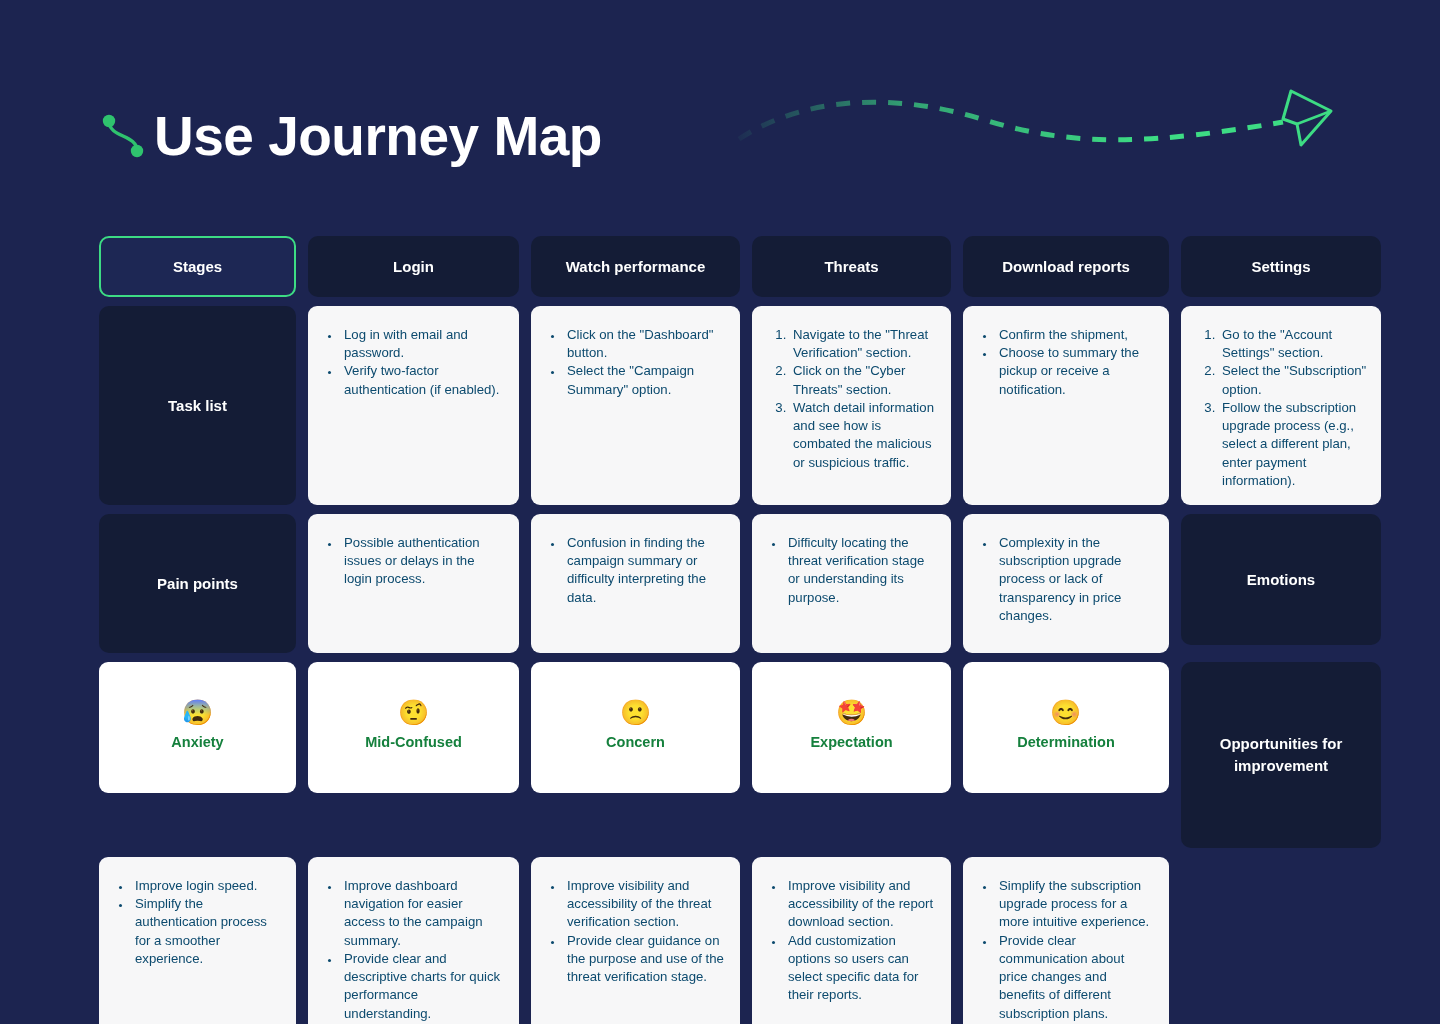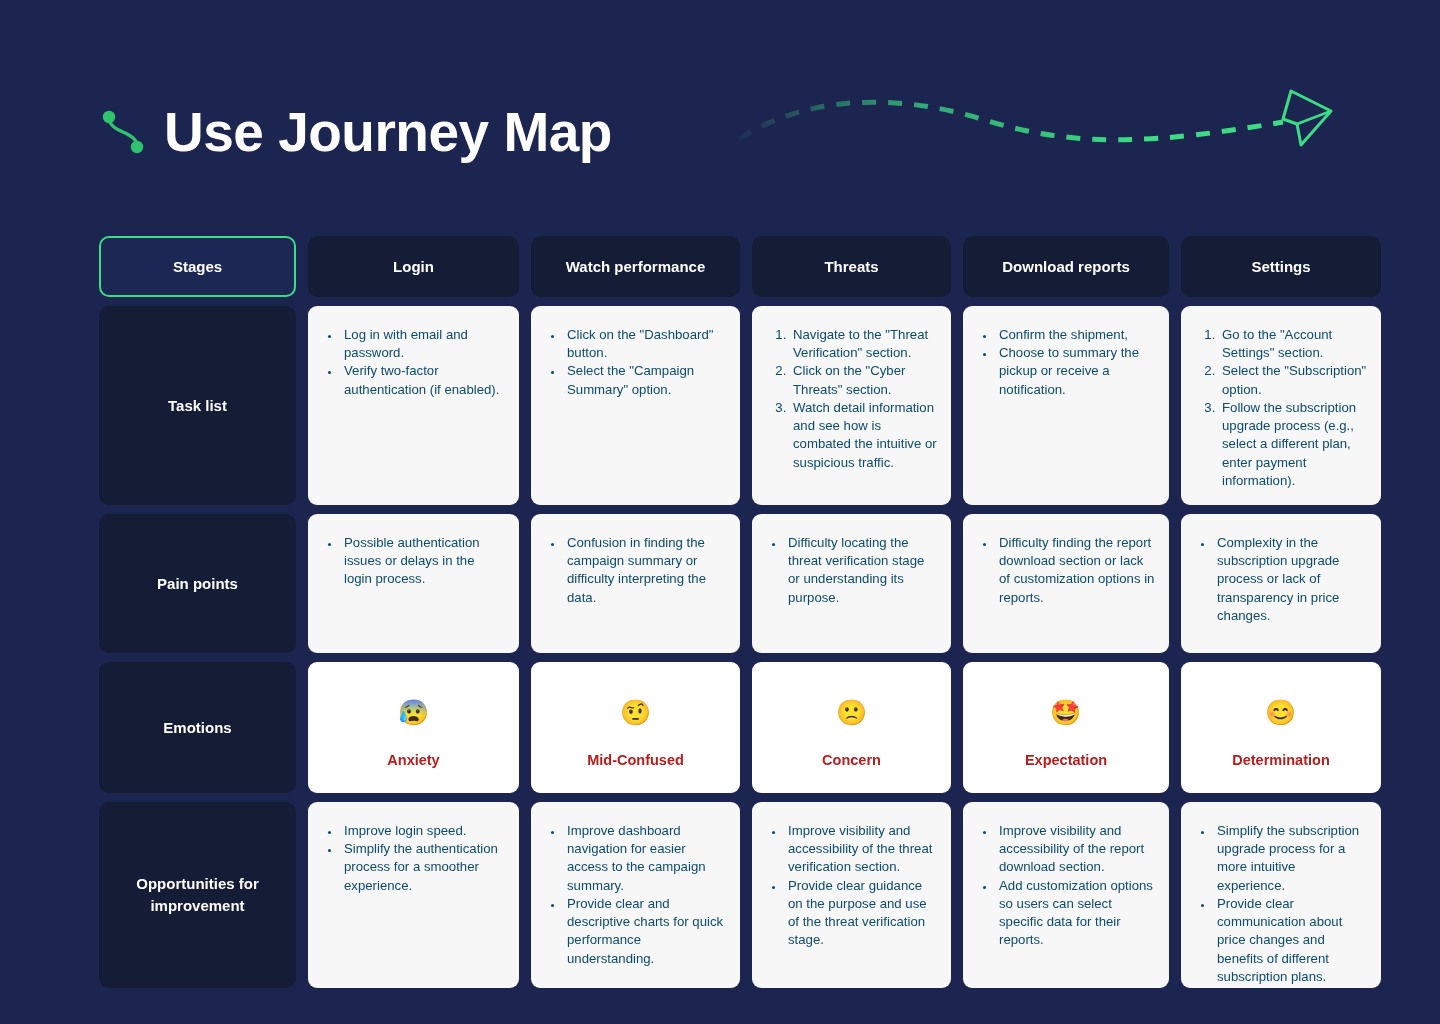--- a/index.html
+++ b/index.html
@@ -20,25 +20,25 @@
   .page {
     position: relative;
     width: 1440px;
     height: 1024px;
   }
 
   
   .header {
     position: absolute;
     left: 100px;
-    top: 92px;
+    top: 84px;
     height: 80px;
     display: flex;
-    align-items: center;
-    gap: 18px;
+    align-items: flex-end;
+    gap: 8px;
   }
 
   .logo-icon {
     width: 46px;
     height: 56px;
     flex: none;
     display: block;
   }
 
   .page-title {
@@ -148,24 +148,24 @@
   ul.items li::marker { font-size: 11px; }
 
   .emoji {
     font-size: 25px;
     line-height: 1;
     height: 28px;
     display: block;
   }
 
   .emotion-label {
-    margin-top: 24px;
+    margin-top: 6px;
     font-size: 14.5px;
     font-weight: 700;
-    color: #b91c1c;
+    color: #15803d;
     text-align: center;
   }
 </style>
 </head>
 <body>
 
 <div class="page">
 
   <div class="header">
     <svg class="logo-icon" viewBox="0 0 46 56">
@@ -208,21 +208,21 @@
     <div class="cell r-task">
         <ul class="items">
           <li>Click on the "Dashboard" button.</li>
           <li>Select the "Campaign Summary" option.</li>
         </ul>
       </div>
     <div class="cell r-task">
         <ol class="items">
           <li>Navigate to the "Threat Verification" section.</li>
           <li>Click on the "Cyber Threats" section.</li>
-          <li>Watch detail information and see how is combated the intuitive or suspicious traffic.</li>
+          <li>Watch detail information and see how is combated the malicious or suspicious traffic.</li>
         </ol>
       </div>
     <div class="cell r-task">
         <ul class="items">
           <li>Confirm the shipment,</li>
           <li>Choose to summary the pickup or receive a notification.</li>
         </ul>
       </div>
     <div class="cell r-task">
         <ol class="items">
@@ -243,25 +243,20 @@
           <li>Confusion in finding the campaign summary or difficulty interpreting the data.</li>
         </ul>
       </div>
     <div class="cell r-pain">
         <ul class="items">
           <li>Difficulty locating the threat verification stage or understanding its purpose.</li>
         </ul>
       </div>
     <div class="cell r-pain">
         <ul class="items">
-          <li>Difficulty finding the report download section or lack of customization options in reports.</li>
-        </ul>
-      </div>
-    <div class="cell r-pain">
-        <ul class="items">
           <li>Complexity in the subscription upgrade process or lack of transparency in price changes.</li>
         </ul>
       </div>
 
     <div class="row-label r-emotion">Emotions</div>
     <div class="cell emotion r-emotion">
       <span class="emoji">😰</span>
       <span class="emotion-label">Anxiety</span>
     </div>
     <div class="cell emotion r-emotion">

